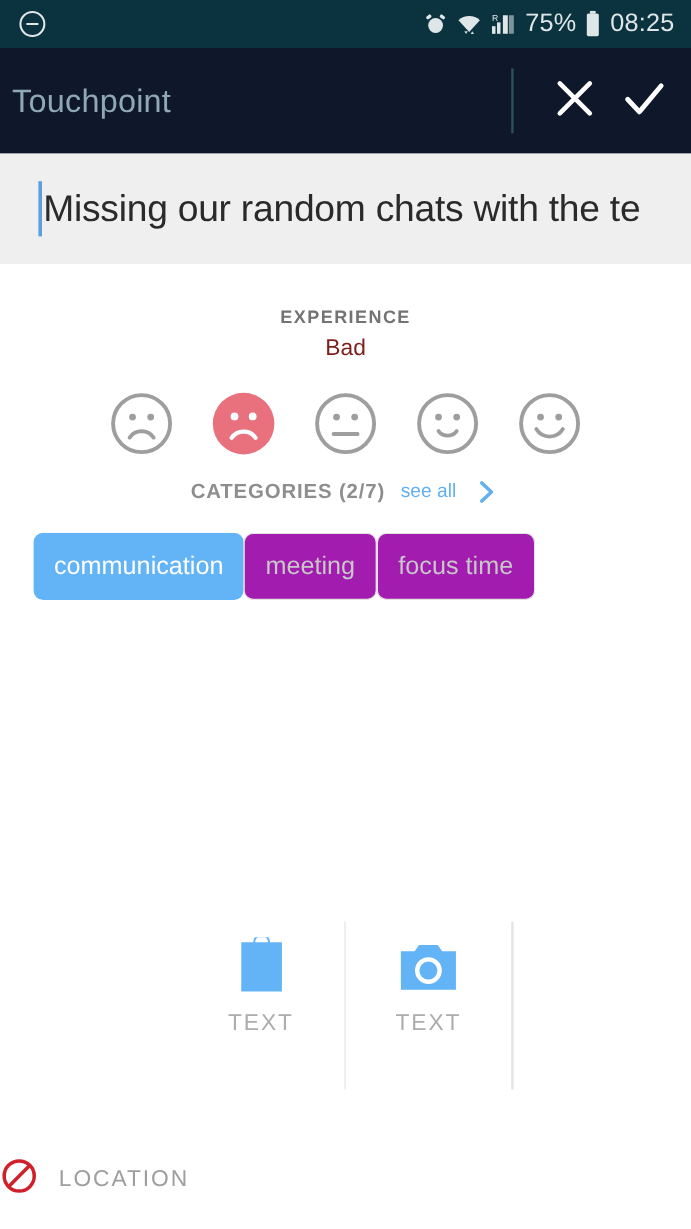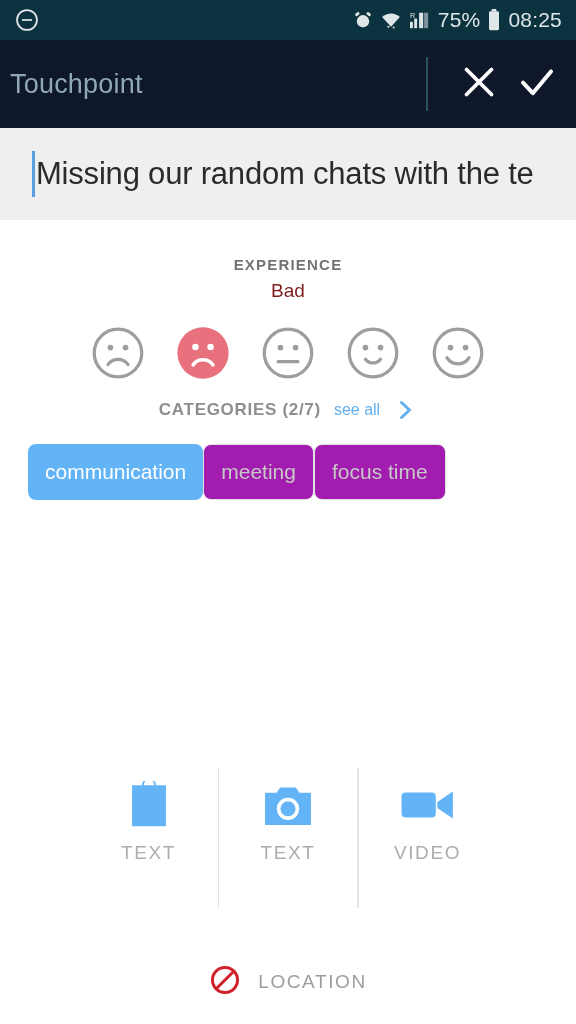--- a/index.html
+++ b/index.html
@@ -92,21 +92,21 @@
   }
   .action .ai { height:74px; display:flex; align-items:center; justify-content:center; }
   .action .al {
     font-size:19px; letter-spacing:1.6px; color:#adadad;
   }
   .vdiv { width:1.5px; background:#e4e4e4; margin:0; align-self:stretch; }
 
   
   .location {
     position:absolute; left:0; right:0; top:964px;
-    display:flex; align-items:center; justify-content:center; gap:17px;
+    display:flex; align-items:center; justify-content:flex-start; gap:17px;
     cursor:pointer;
   }
   .loc-label { font-size:19px; letter-spacing:1.6px; color:#9e9e9e; }
 </style>
 </head>
 <body>
 
 <div id="app">
 
   <div class="statusbar">
@@ -264,29 +264,20 @@
       <div class="ai">
         <svg width="52" height="46" viewBox="0 0 34 30" fill="#63b4f6">
           <path d="M2 7h7.5l2.4-3.4h10.2L24.5 7H32v21H2z"></path>
           <circle cx="17" cy="17.5" r="7.3" fill="#ffffff"></circle>
           <circle cx="17" cy="17.5" r="4.9" fill="#63b4f6"></circle>
         </svg>
       </div>
       <div class="al">TEXT</div>
     </div>
     <div class="vdiv"></div>
-    <div class="action">
-      <div class="ai">
-        <svg width="56" height="40" viewBox="0 0 36 24" fill="#63b4f6">
-          <rect x="1" y="4" width="22" height="16" rx="2.6"></rect>
-          <polygon points="24,10 34,3.4 34,20.6 24,14"></polygon>
-        </svg>
-      </div>
-      <div class="al">VIDEO</div>
-    </div>
   </div>
 
   <div class="location">
     <span>
       <svg width="32" height="32" viewBox="0 0 24 24">
         <circle cx="12" cy="12" r="9.4" fill="none" stroke="#d0202a" stroke-width="2.2"></circle>
         <line x1="5.8" y1="18.2" x2="18.2" y2="5.8" stroke="#d0202a" stroke-width="2.2" stroke-linecap="round"></line>
       </svg>
     </span>
     <span class="loc-label">LOCATION</span>

